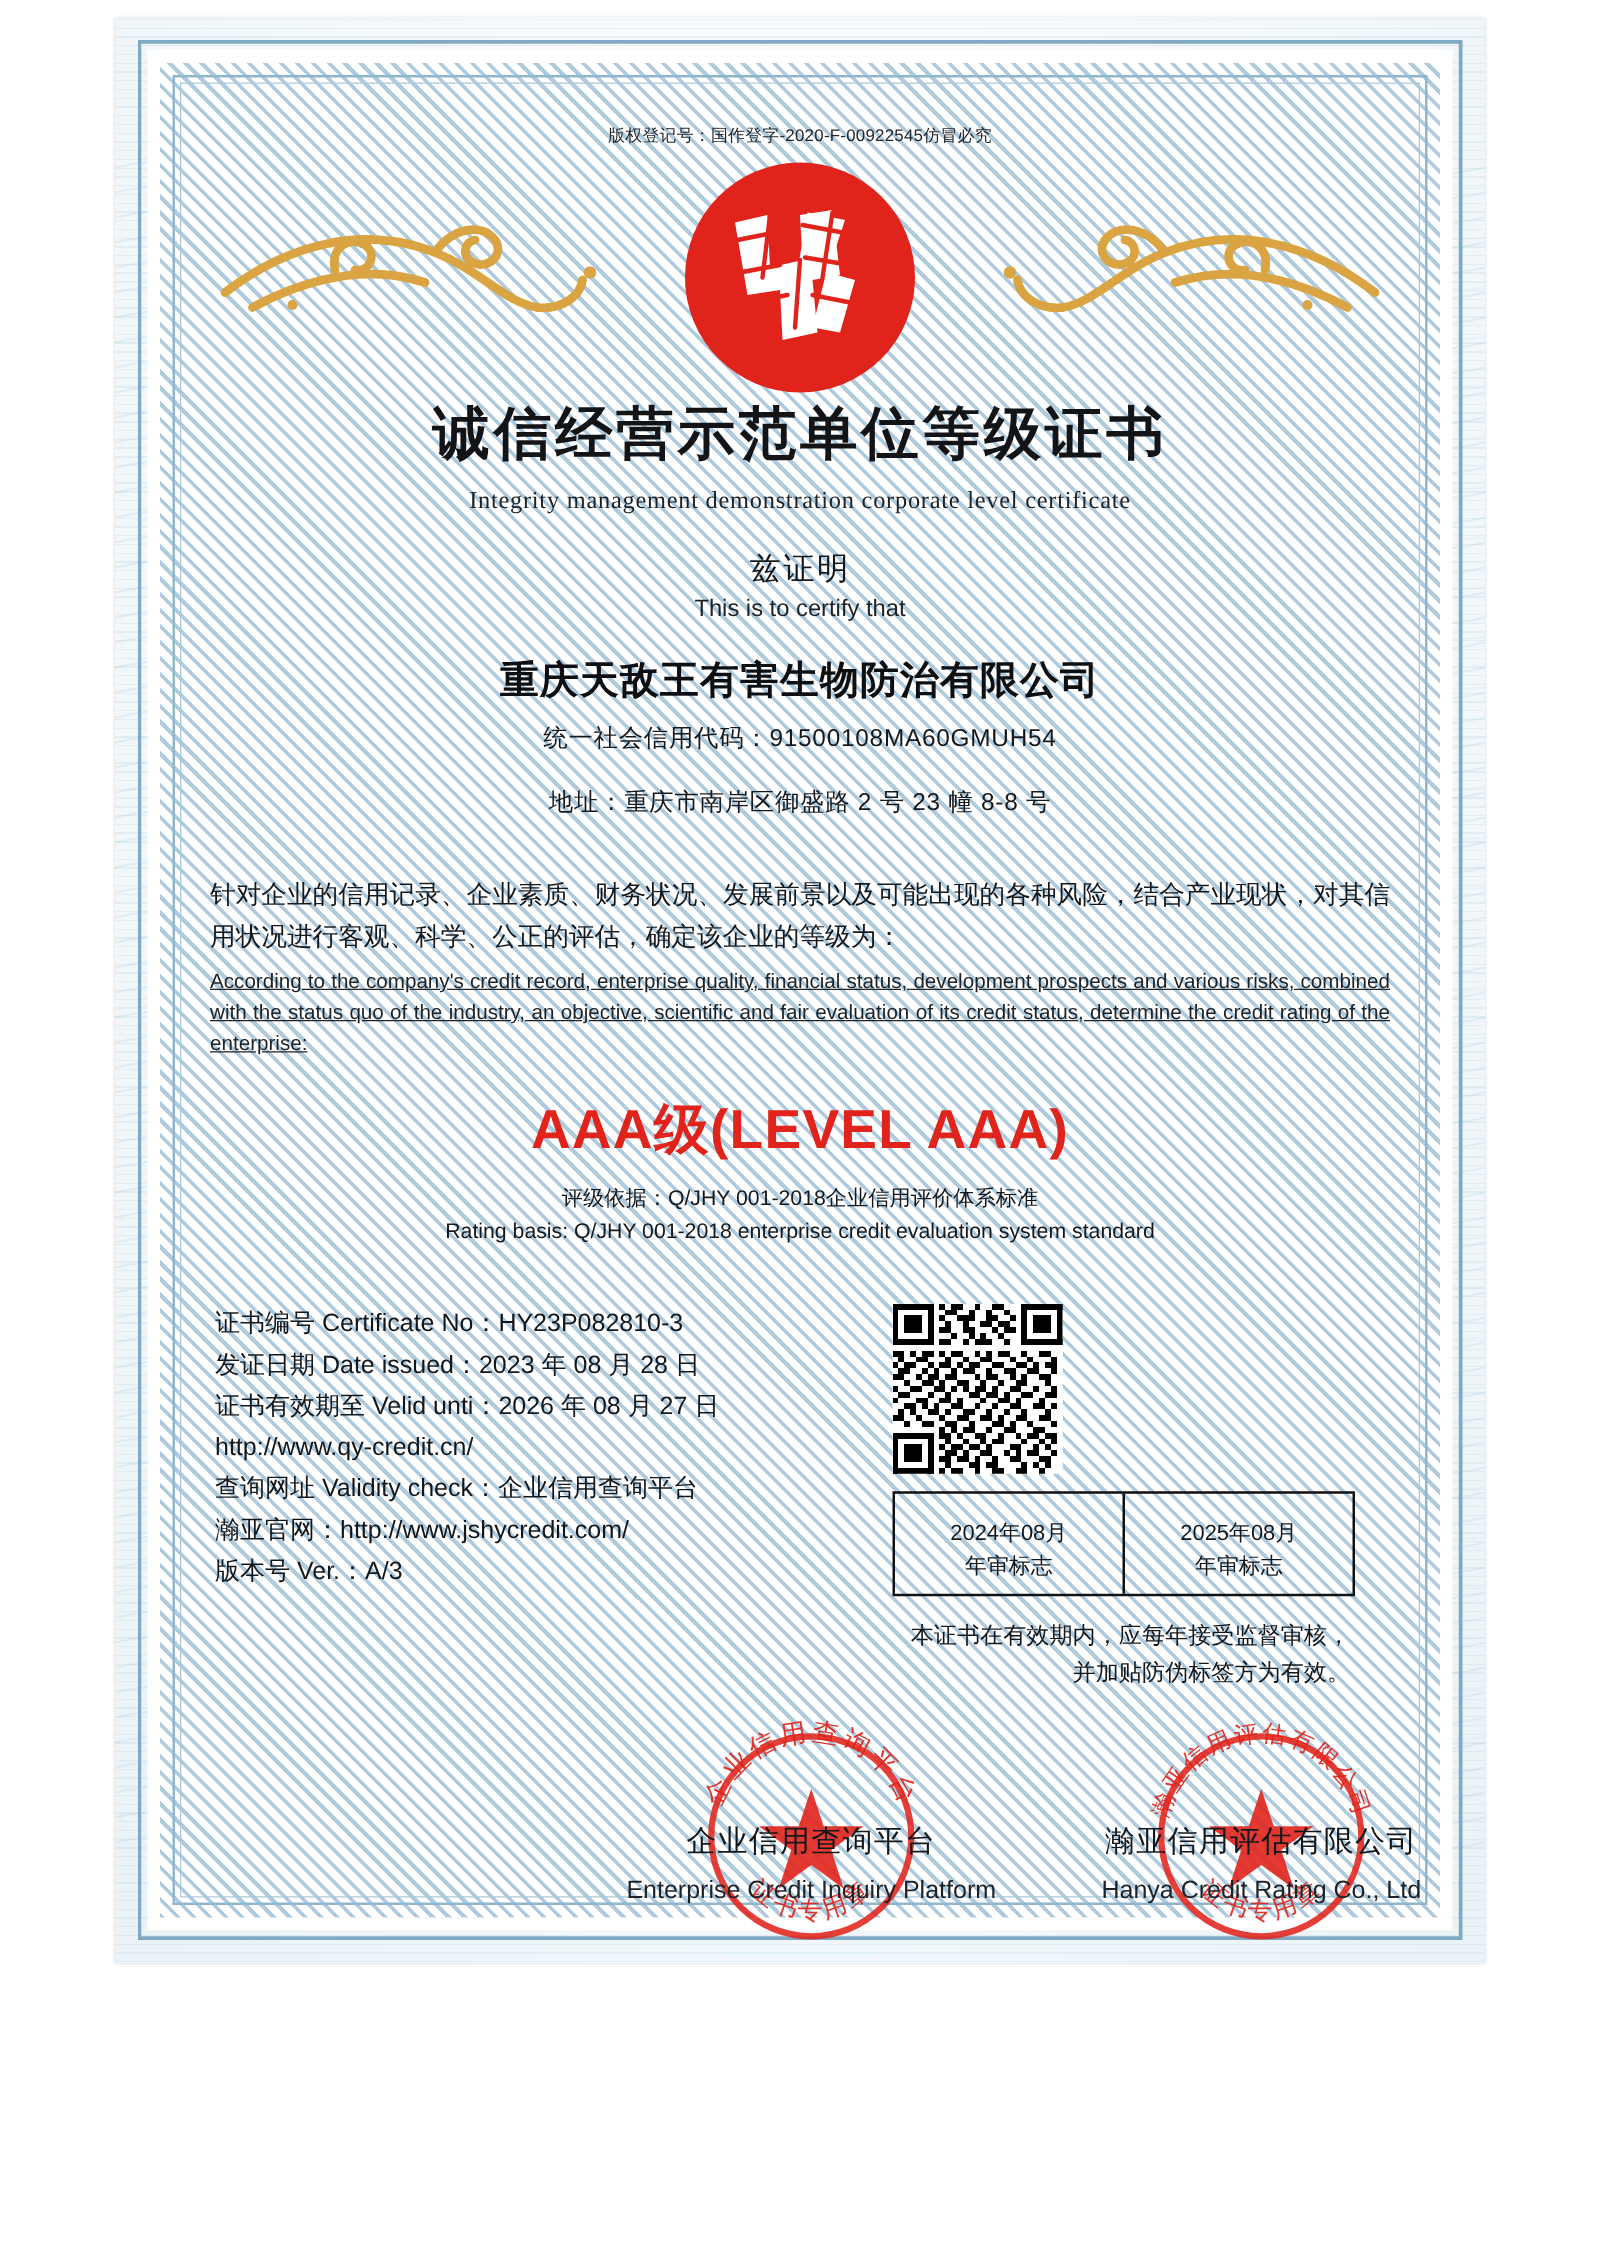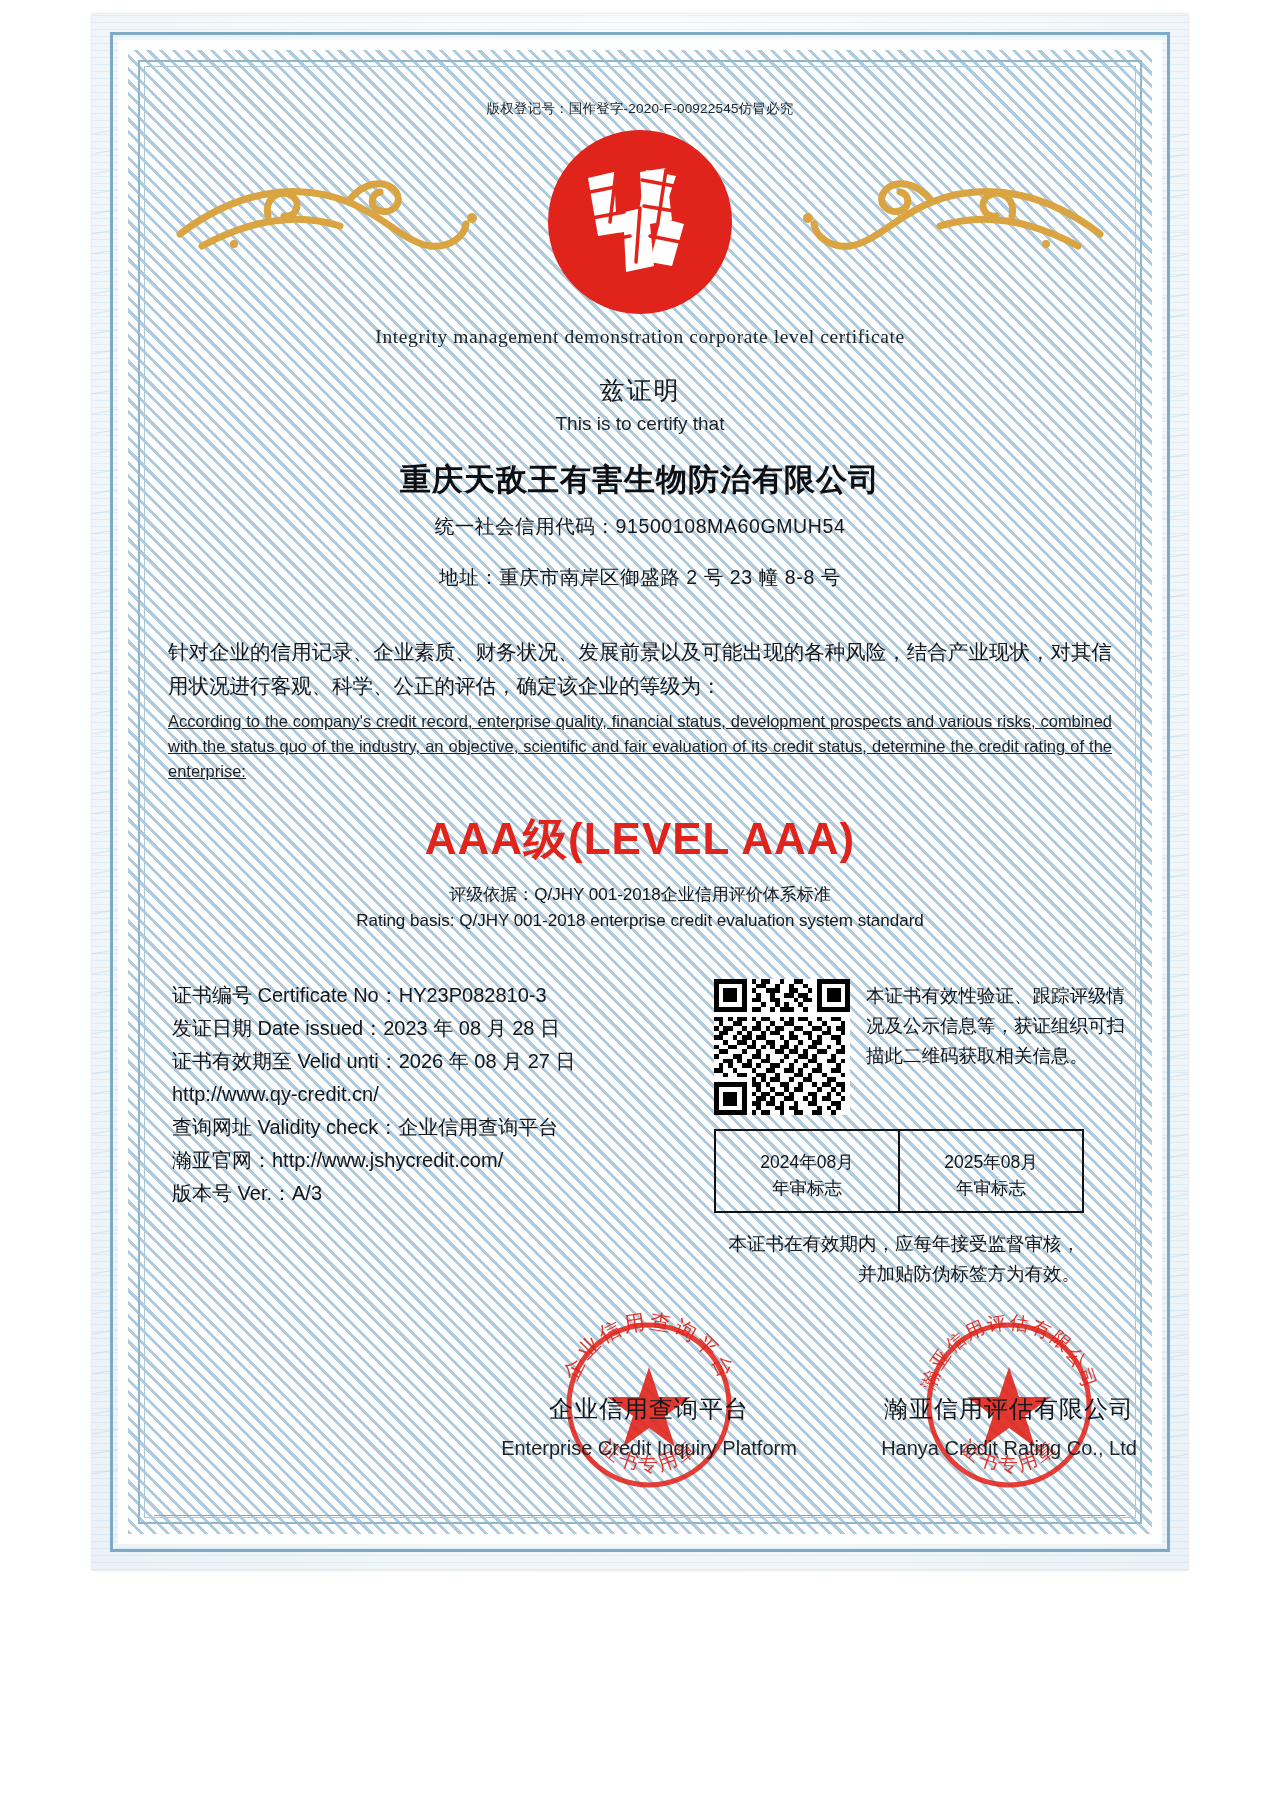--- a/index.html
+++ b/index.html
@@ -495,20 +495,21 @@
             <path d="M258,78 C276,80 292,70 294,56"></path>
           </g>
           <g fill="#d9a441">
             <circle cx="300" cy="50" r="5"></circle>
             <circle cx="62" cy="76" r="4"></circle>
           </g>
         </svg>
       </div>
     </div>
 
+    <div class="title-cn">诚信经营示范单位等级证书</div>
     <div class="title-en">Integrity management demonstration corporate level certificate</div>
 
     <div class="certify-cn">兹证明</div>
     <div class="certify-en">This is to certify that</div>
 
     <div class="company">重庆天敌王有害生物防治有限公司</div>
     <div class="org-line">统一社会信用代码：91500108MA60GMUH54</div>
     <div class="org-line second">地址：重庆市南岸区御盛路 2 号 23 幢 8-8 号</div>
 
     <div class="body-block">
@@ -743,21 +744,20 @@
                   <rect x="26" y="27" width="1" height="1"></rect>
                 <rect x="8" y="28" width="1" height="1"></rect>
                   <rect x="10" y="28" width="2" height="1"></rect>
                 <rect x="14" y="28" width="1" height="1"></rect>
                   <rect x="17" y="28" width="2" height="1"></rect>
                 <rect x="21" y="28" width="2" height="1"></rect>
                   <rect x="25" y="28" width="1" height="1"></rect>
               </g>
             </svg>
           </div>
-          <div class="qr-note">本证书有效性验证、跟踪评级情况及公示信息等，获证组织可扫描此二维码获取相关信息。</div>
         </div>
 
         <div class="audit-row">
           <div class="audit-box">
             <div>2024年08月</div>
             <div>年审标志</div>
           </div>
           <div class="audit-box">
             <div>2025年08月</div>
             <div>年审标志</div>

